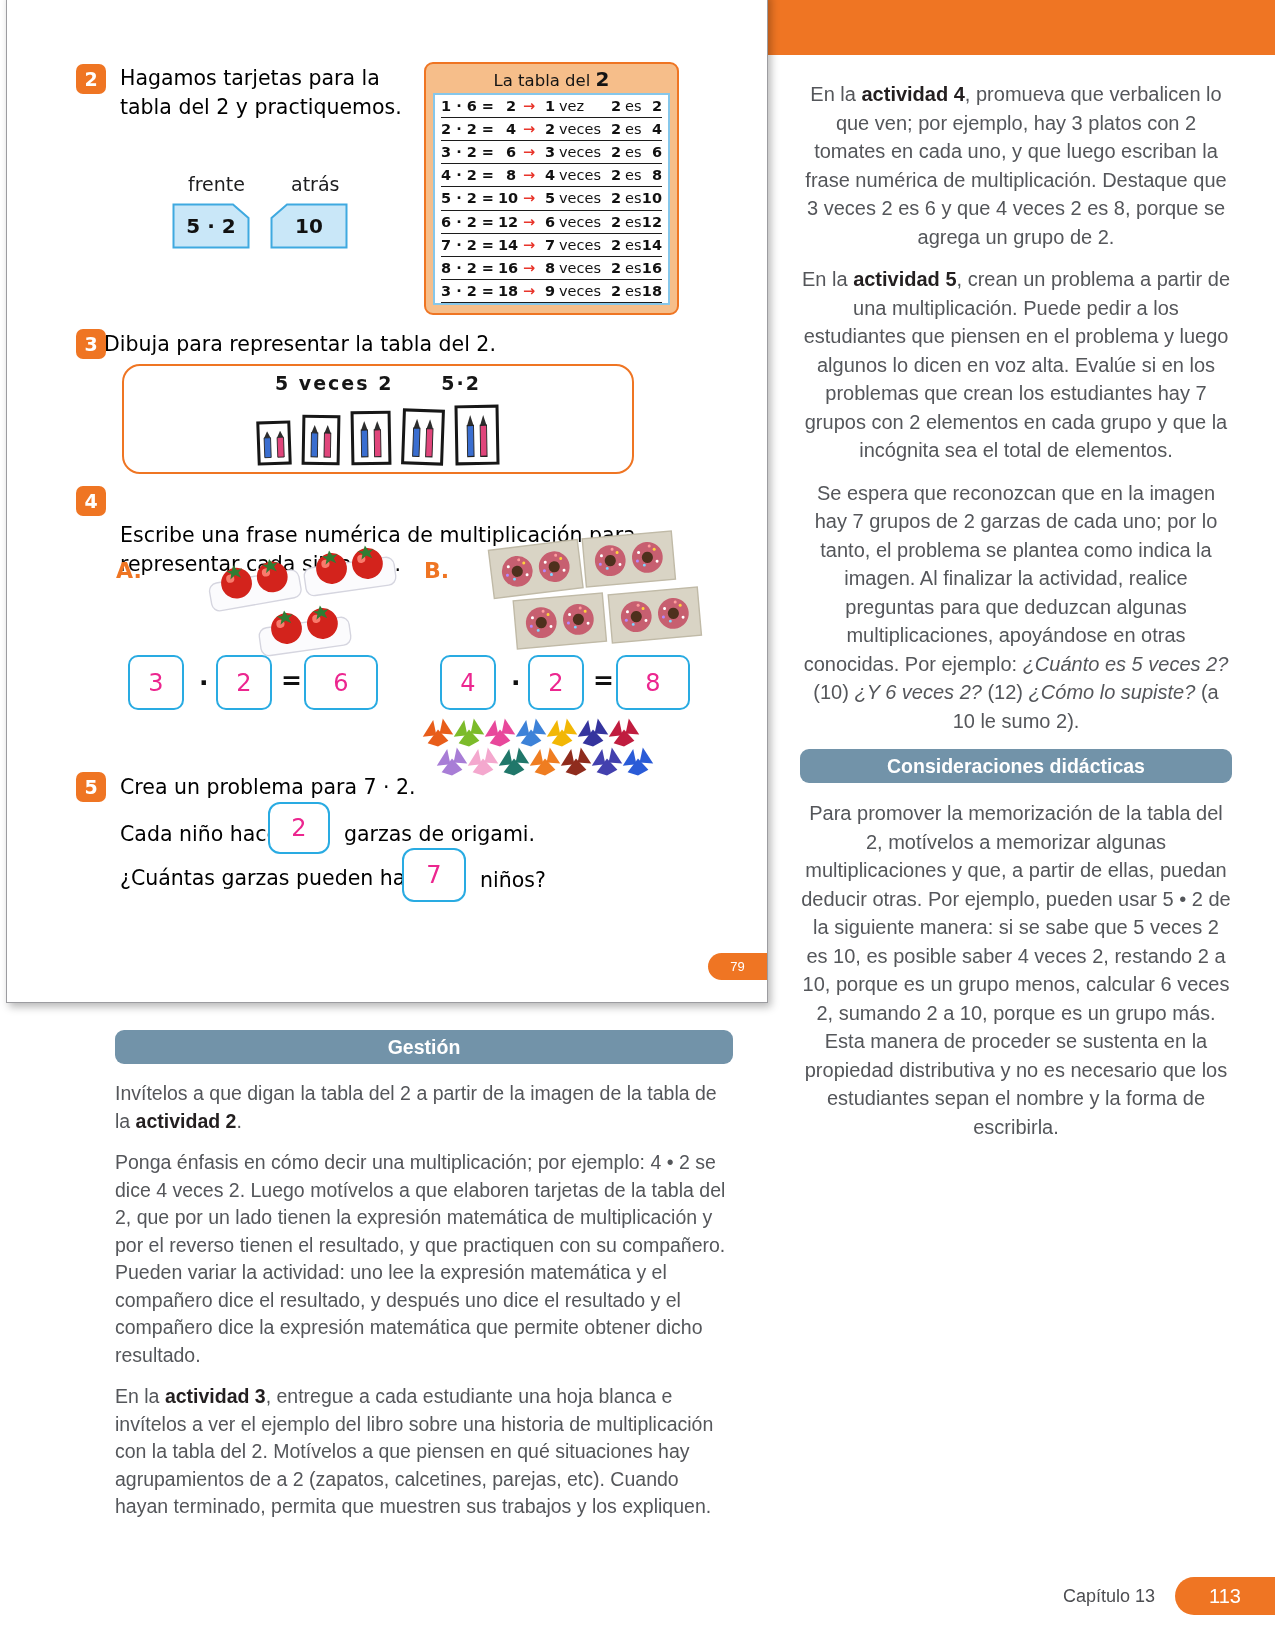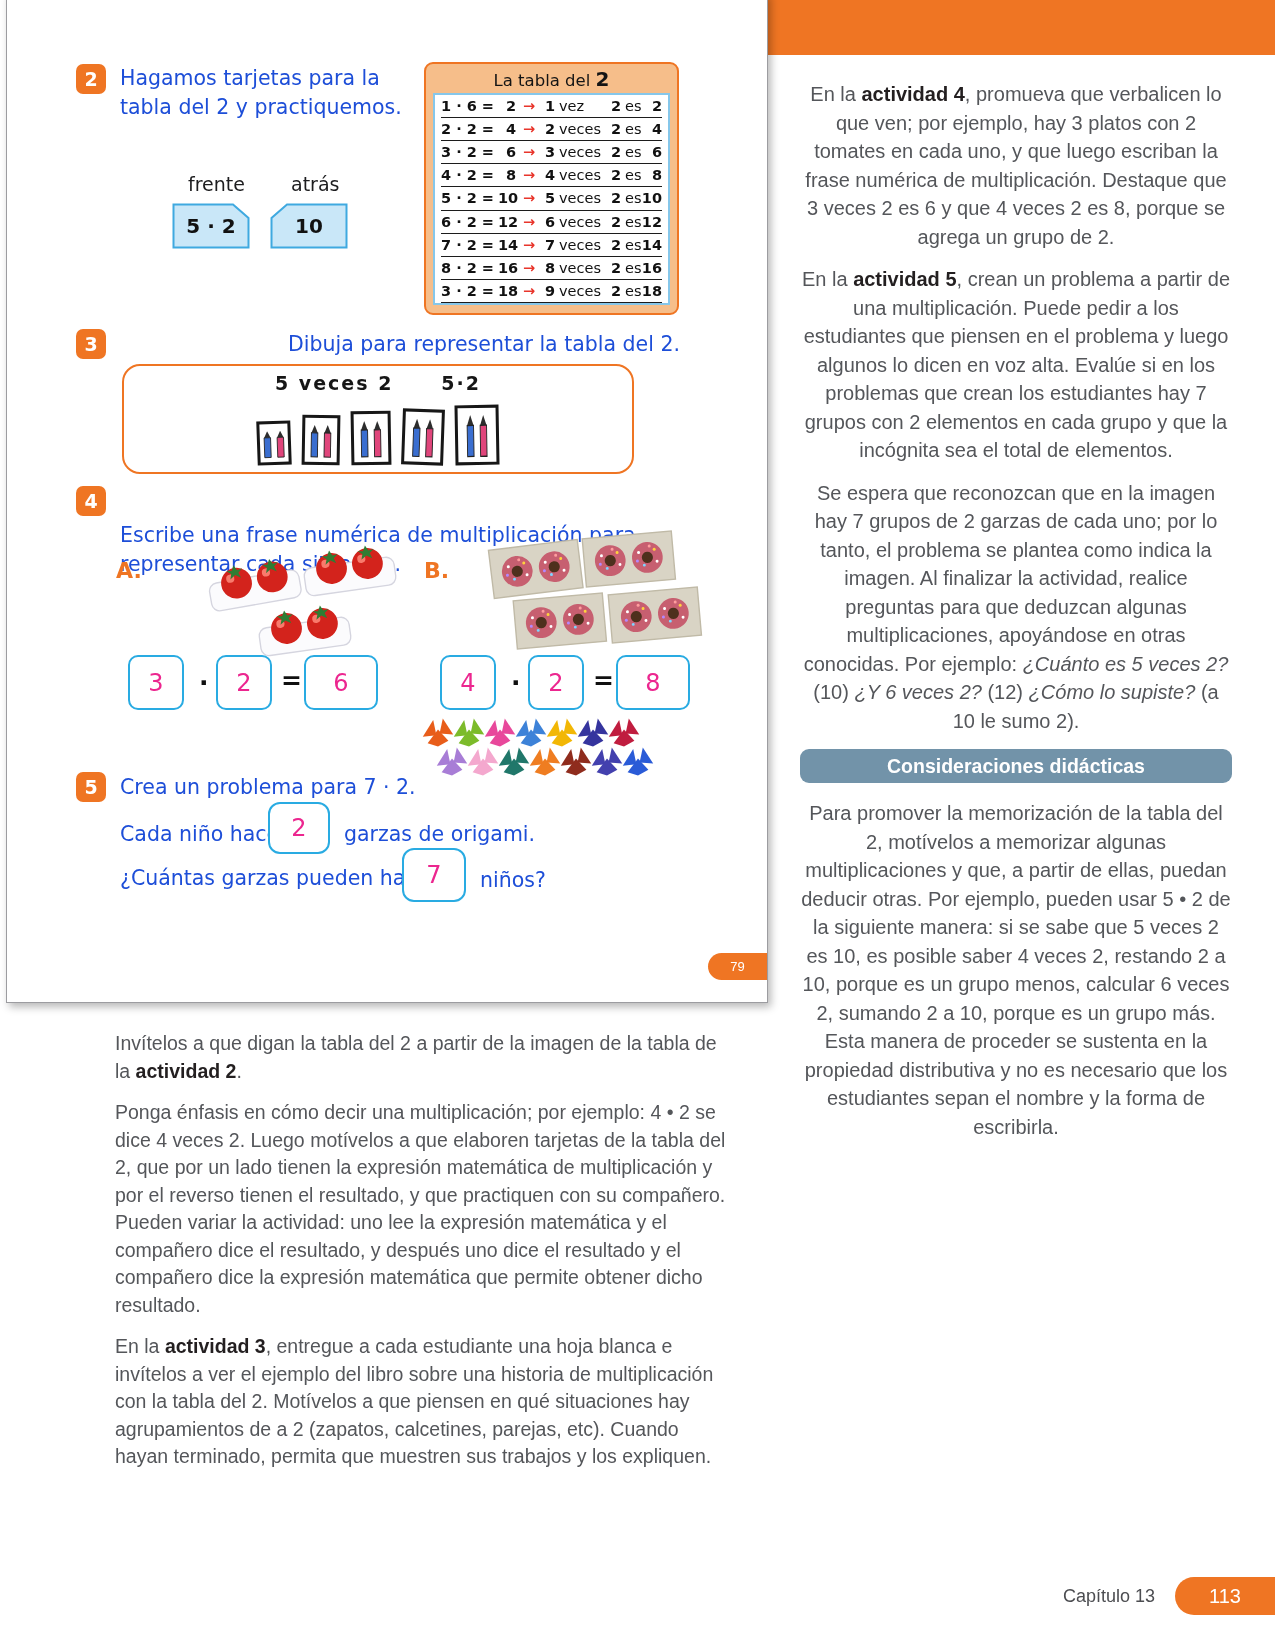--- a/index.html
+++ b/index.html
@@ -4,21 +4,21 @@
 <style>
   html,body{margin:0;padding:0;background:#e8e8e8;}
   .canvas{position:relative;width:1275px;height:1650px;background:#ffffff;margin:0 auto;overflow:hidden;}
 
   
   .top-bar{position:absolute;left:766px;top:0;width:509px;height:55px;background:var(--c-accent,#EF7523);}
   .student-page{position:absolute;left:6px;top:-8px;width:760px;height:1009px;background:#fff;
     border:1.5px solid #9c9ca0;box-shadow:3px 4px 8px rgba(0,0,0,.28);}
 
   
-  .stu{position:absolute;font-family:"DejaVu Sans",sans-serif;font-size:20.5px;color:#1d4ed8;line-height:29px;}
+  .stu{position:absolute;font-family:"DejaVu Sans",sans-serif;font-size:20.5px;color:#000000;line-height:29px;}
   .badge{position:absolute;width:30px;height:30px;border-radius:7px;background:var(--c-accent,#EF7523);
     color:#fff;font-weight:bold;font-size:19px;display:flex;align-items:center;justify-content:center;
     font-family:"DejaVu Sans",sans-serif;}
   .small-label{position:absolute;font-family:"DejaVu Sans",sans-serif;font-size:19px;color:#1d1d1f;}
 
   
   .card{position:absolute;width:78px;height:46px;}
   .card svg{position:absolute;left:0;top:0;}
   .card .card-text{position:absolute;inset:0;display:flex;align-items:center;justify-content:center;
     font-family:"DejaVu Sans",sans-serif;font-weight:bold;font-size:20px;color:#111;}
@@ -213,21 +213,21 @@
           <span class="tc">9</span>
           <span class="tw">veces</span>
           <span class="tn">2</span>
           <span class="tes">es</span>
           <span class="tt">18</span>
         </div>
       </div>
   </div>
 
   <div class="badge" style="left:76px;top:329px;">3</div>
-  <div class="stu" style="left:120px;top:330px;width:560px;text-align:right;">Dibuja para representar la tabla del 2.</div>
+  <div class="stu" style="left:104px;top:330px;width:560px;">Dibuja para representar la tabla del 2.</div>
 
   <div class="draw-box">
     <div class="draw-cap">
       <span>5 veces 2</span>
       <span>5·2</span>
     </div>
     <div class="frames">
         <div class="pframe" style="width: 34px; height: 44px; transform: rotate(-2deg);">
           <svg width="11" height="28" viewBox="0 0 12 34" preserveAspectRatio="none">
             <polygon points="6,0 9.5,8 2.5,8" fill="#2d2d2d"></polygon>
@@ -499,20 +499,21 @@
 
   <div class="rcol">
     <p><span>En la </span><span class="seg-b">actividad 4</span><span>, promueva que verbalicen lo que ven; por ejemplo, hay 3 platos con 2 tomates en cada uno, y que luego escriban la frase numérica de multiplicación. Destaque que 3 veces 2 es 6 y que 4 veces 2 es 8, porque se agrega un grupo de 2.</span></p>
     <p><span>En la </span><span class="seg-b">actividad 5</span><span>, crean un problema a partir de una multiplicación. Puede pedir a los estudiantes que piensen en el problema y luego algunos lo dicen en voz alta. Evalúe si en los problemas que crean los estudiantes hay 7 grupos con 2 elementos en cada grupo y que la incógnita sea el total de elementos.</span></p>
     <p><span>Se espera que reconozcan que en la imagen hay 7 grupos de 2 garzas de cada uno; por lo tanto, el problema se plantea como indica la imagen. Al finalizar la actividad, realice preguntas para que deduzcan algunas multiplicaciones, apoyándose en otras conocidas. Por ejemplo: </span><span class="seg-i">¿Cuánto es 5 veces 2?</span><span> (10) </span><span class="seg-i">¿Y 6 veces 2?</span><span> (12) </span><span class="seg-i">¿Cómo lo supiste?</span><span> (a 10 le sumo 2).</span></p>
     <div class="hdr-bar">Consideraciones didácticas</div>
     <p>Para promover la memorización de la tabla del 2, motívelos a memorizar algunas multiplicaciones y que, a partir de ellas, puedan deducir otras. Por ejemplo, pueden usar 5 • 2 de la siguiente manera: si se sabe que 5 veces 2 es 10, es posible saber 4 veces 2, restando 2 a 10, porque es un grupo menos, calcular 6 veces 2, sumando 2 a 10, porque es un grupo más. Esta manera de proceder se sustenta en la propiedad distributiva y no es necesario que los estudiantes sepan el nombre y la forma de escribirla.</p>
   </div>
 
   <div class="gestion">
+    <div class="hdr-bar">Gestión</div>
     <p><span>Invítelos a que digan la tabla del 2 a partir de la imagen de la tabla de la </span><span class="seg-b">actividad 2</span><span>.</span></p>
     <p><span>Ponga énfasis en cómo decir una multiplicación; por ejemplo: 4 • 2 se dice 4 veces 2. Luego motívelos a que elaboren tarjetas de la tabla del 2, que por un lado tienen la expresión matemática de multiplicación y por el reverso tienen el resultado, y que practiquen con su compañero. Pueden variar la actividad: uno lee la expresión matemática y el compañero dice el resultado, y después uno dice el resultado y el compañero dice la expresión matemática que permite obtener dicho resultado.</span></p>
     <p><span>En la </span><span class="seg-b">actividad 3</span><span>, entregue a cada estudiante una hoja blanca e invítelos a ver el ejemplo del libro sobre una historia de multiplicación con la tabla del 2. Motívelos a que piensen en qué situaciones hay agrupamientos de a 2 (zapatos, calcetines, parejas, etc). Cuando hayan terminado, permita que muestren sus trabajos y los expliquen.</span></p>
   </div>
 
   <div class="chapter">Capítulo 13</div>
   <div class="badge-113">113</div>
 
 </div>
 

